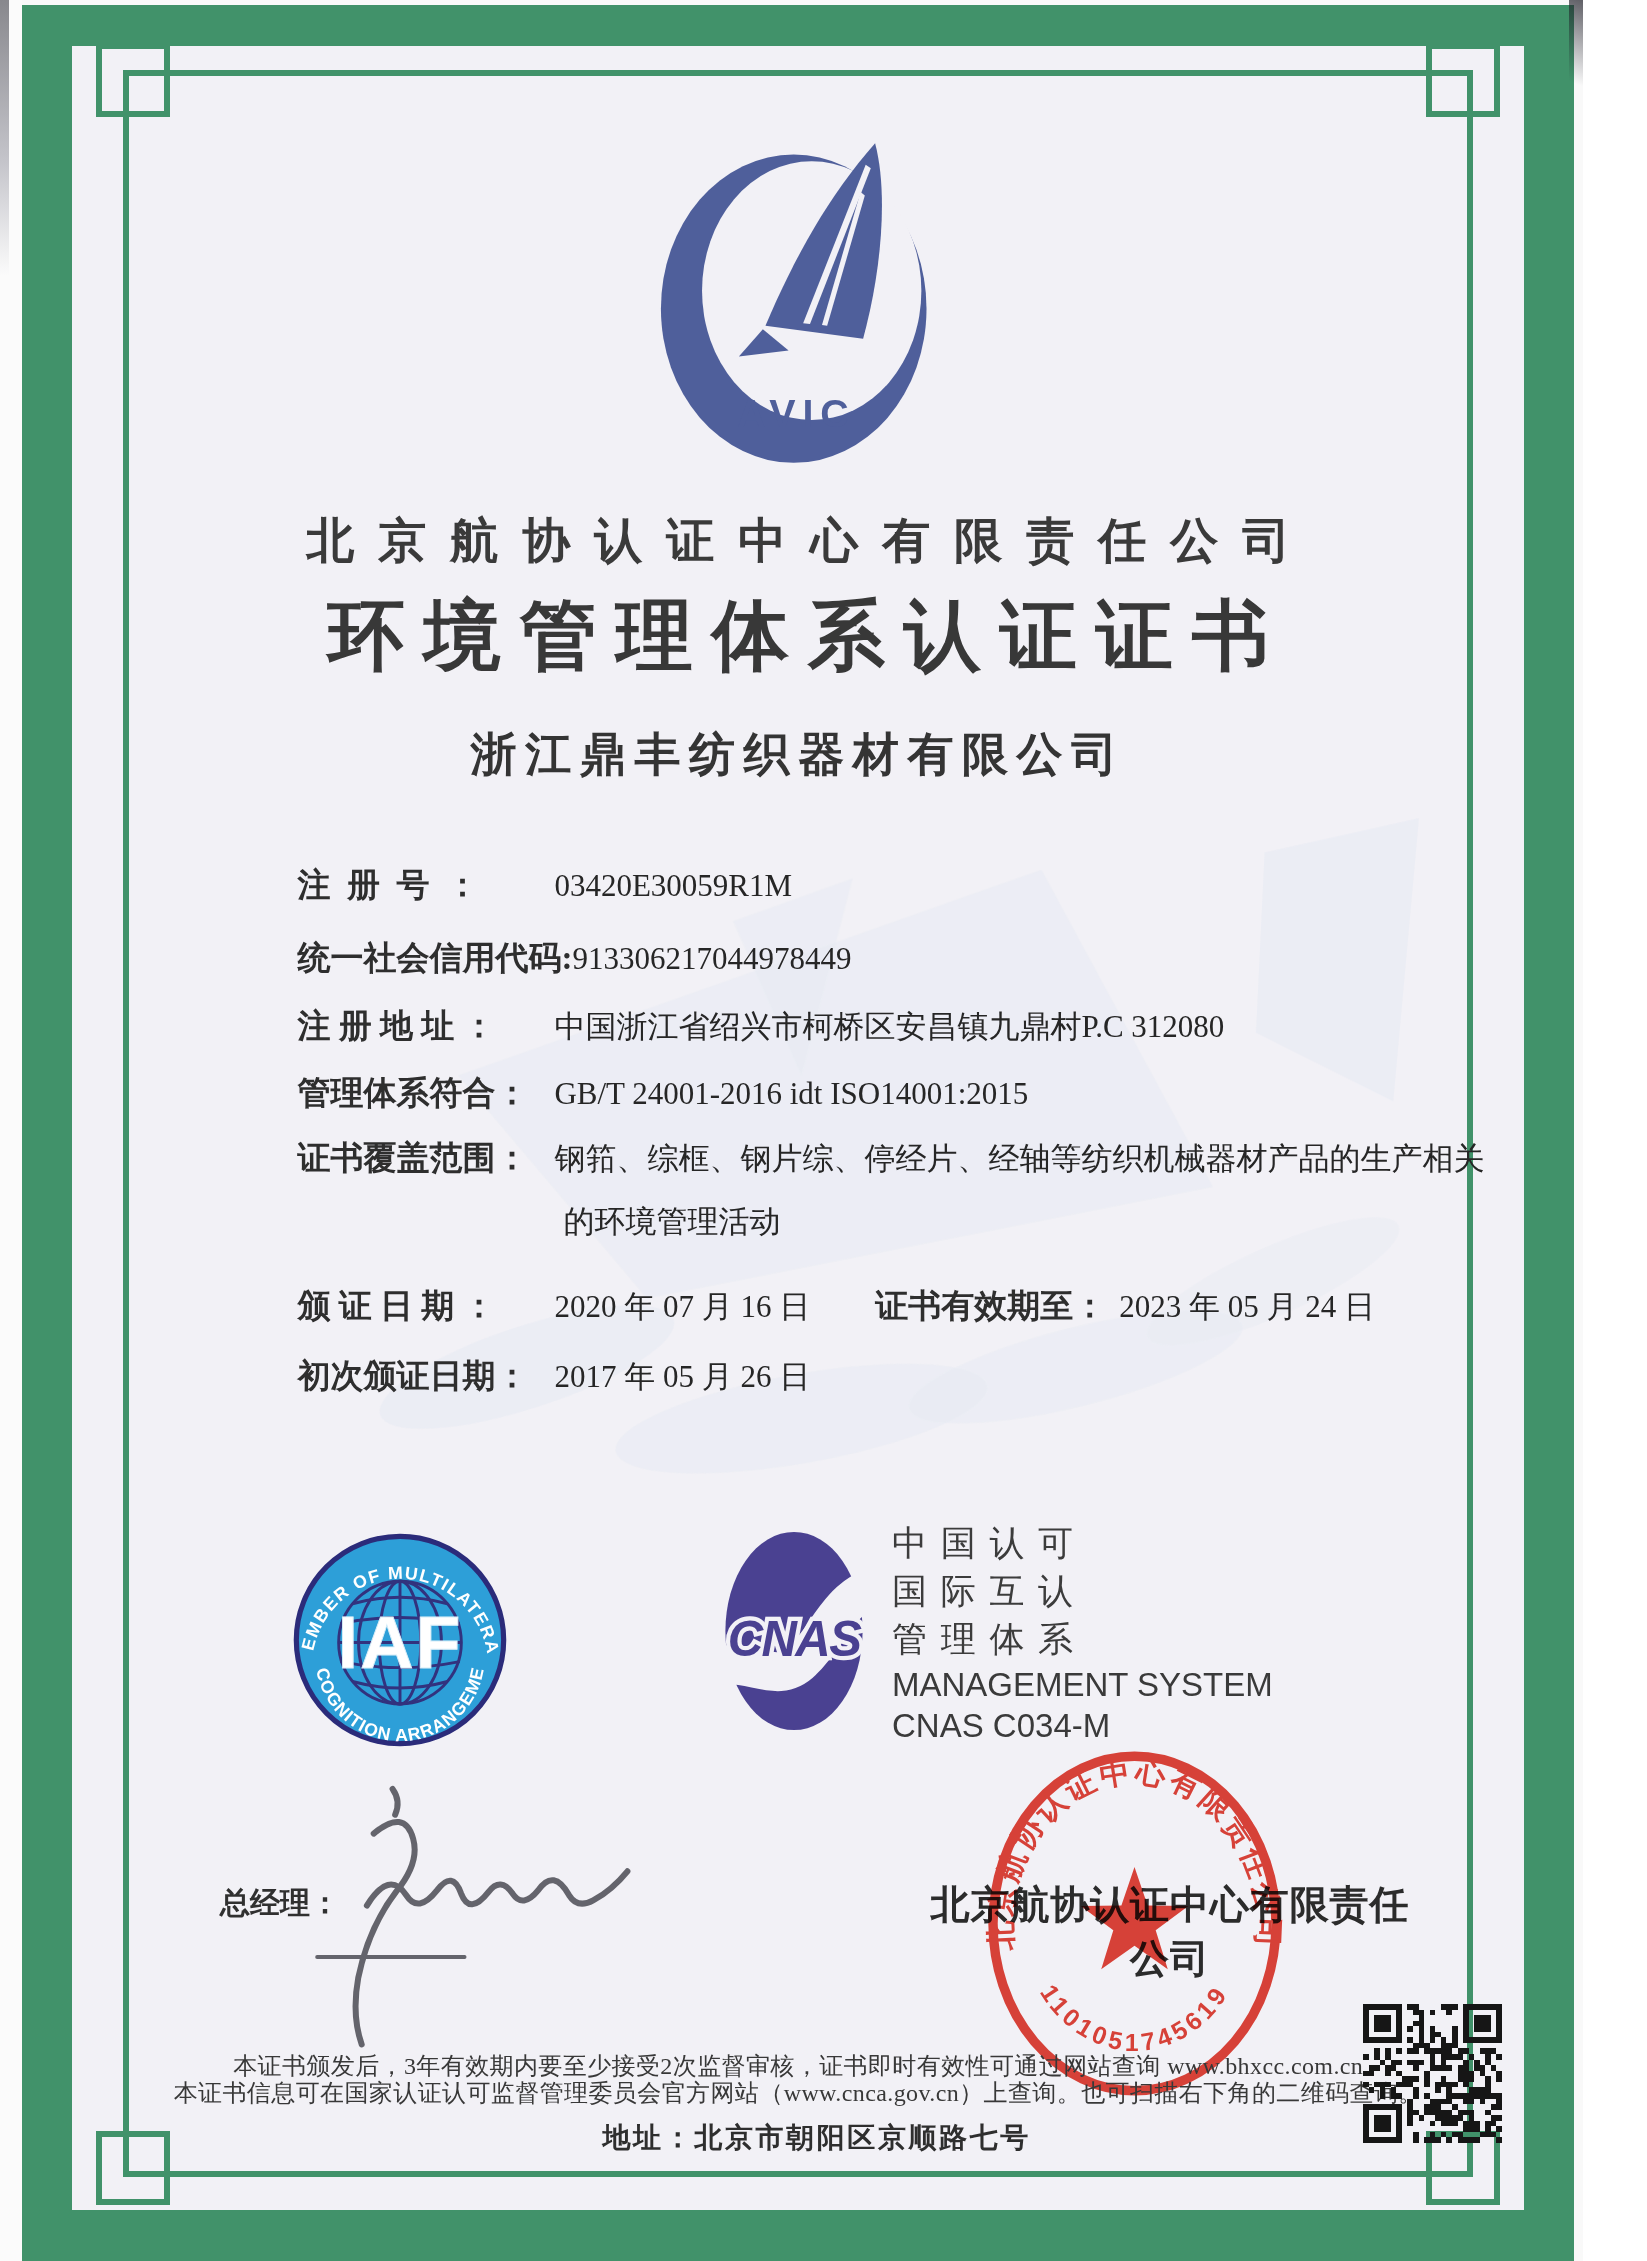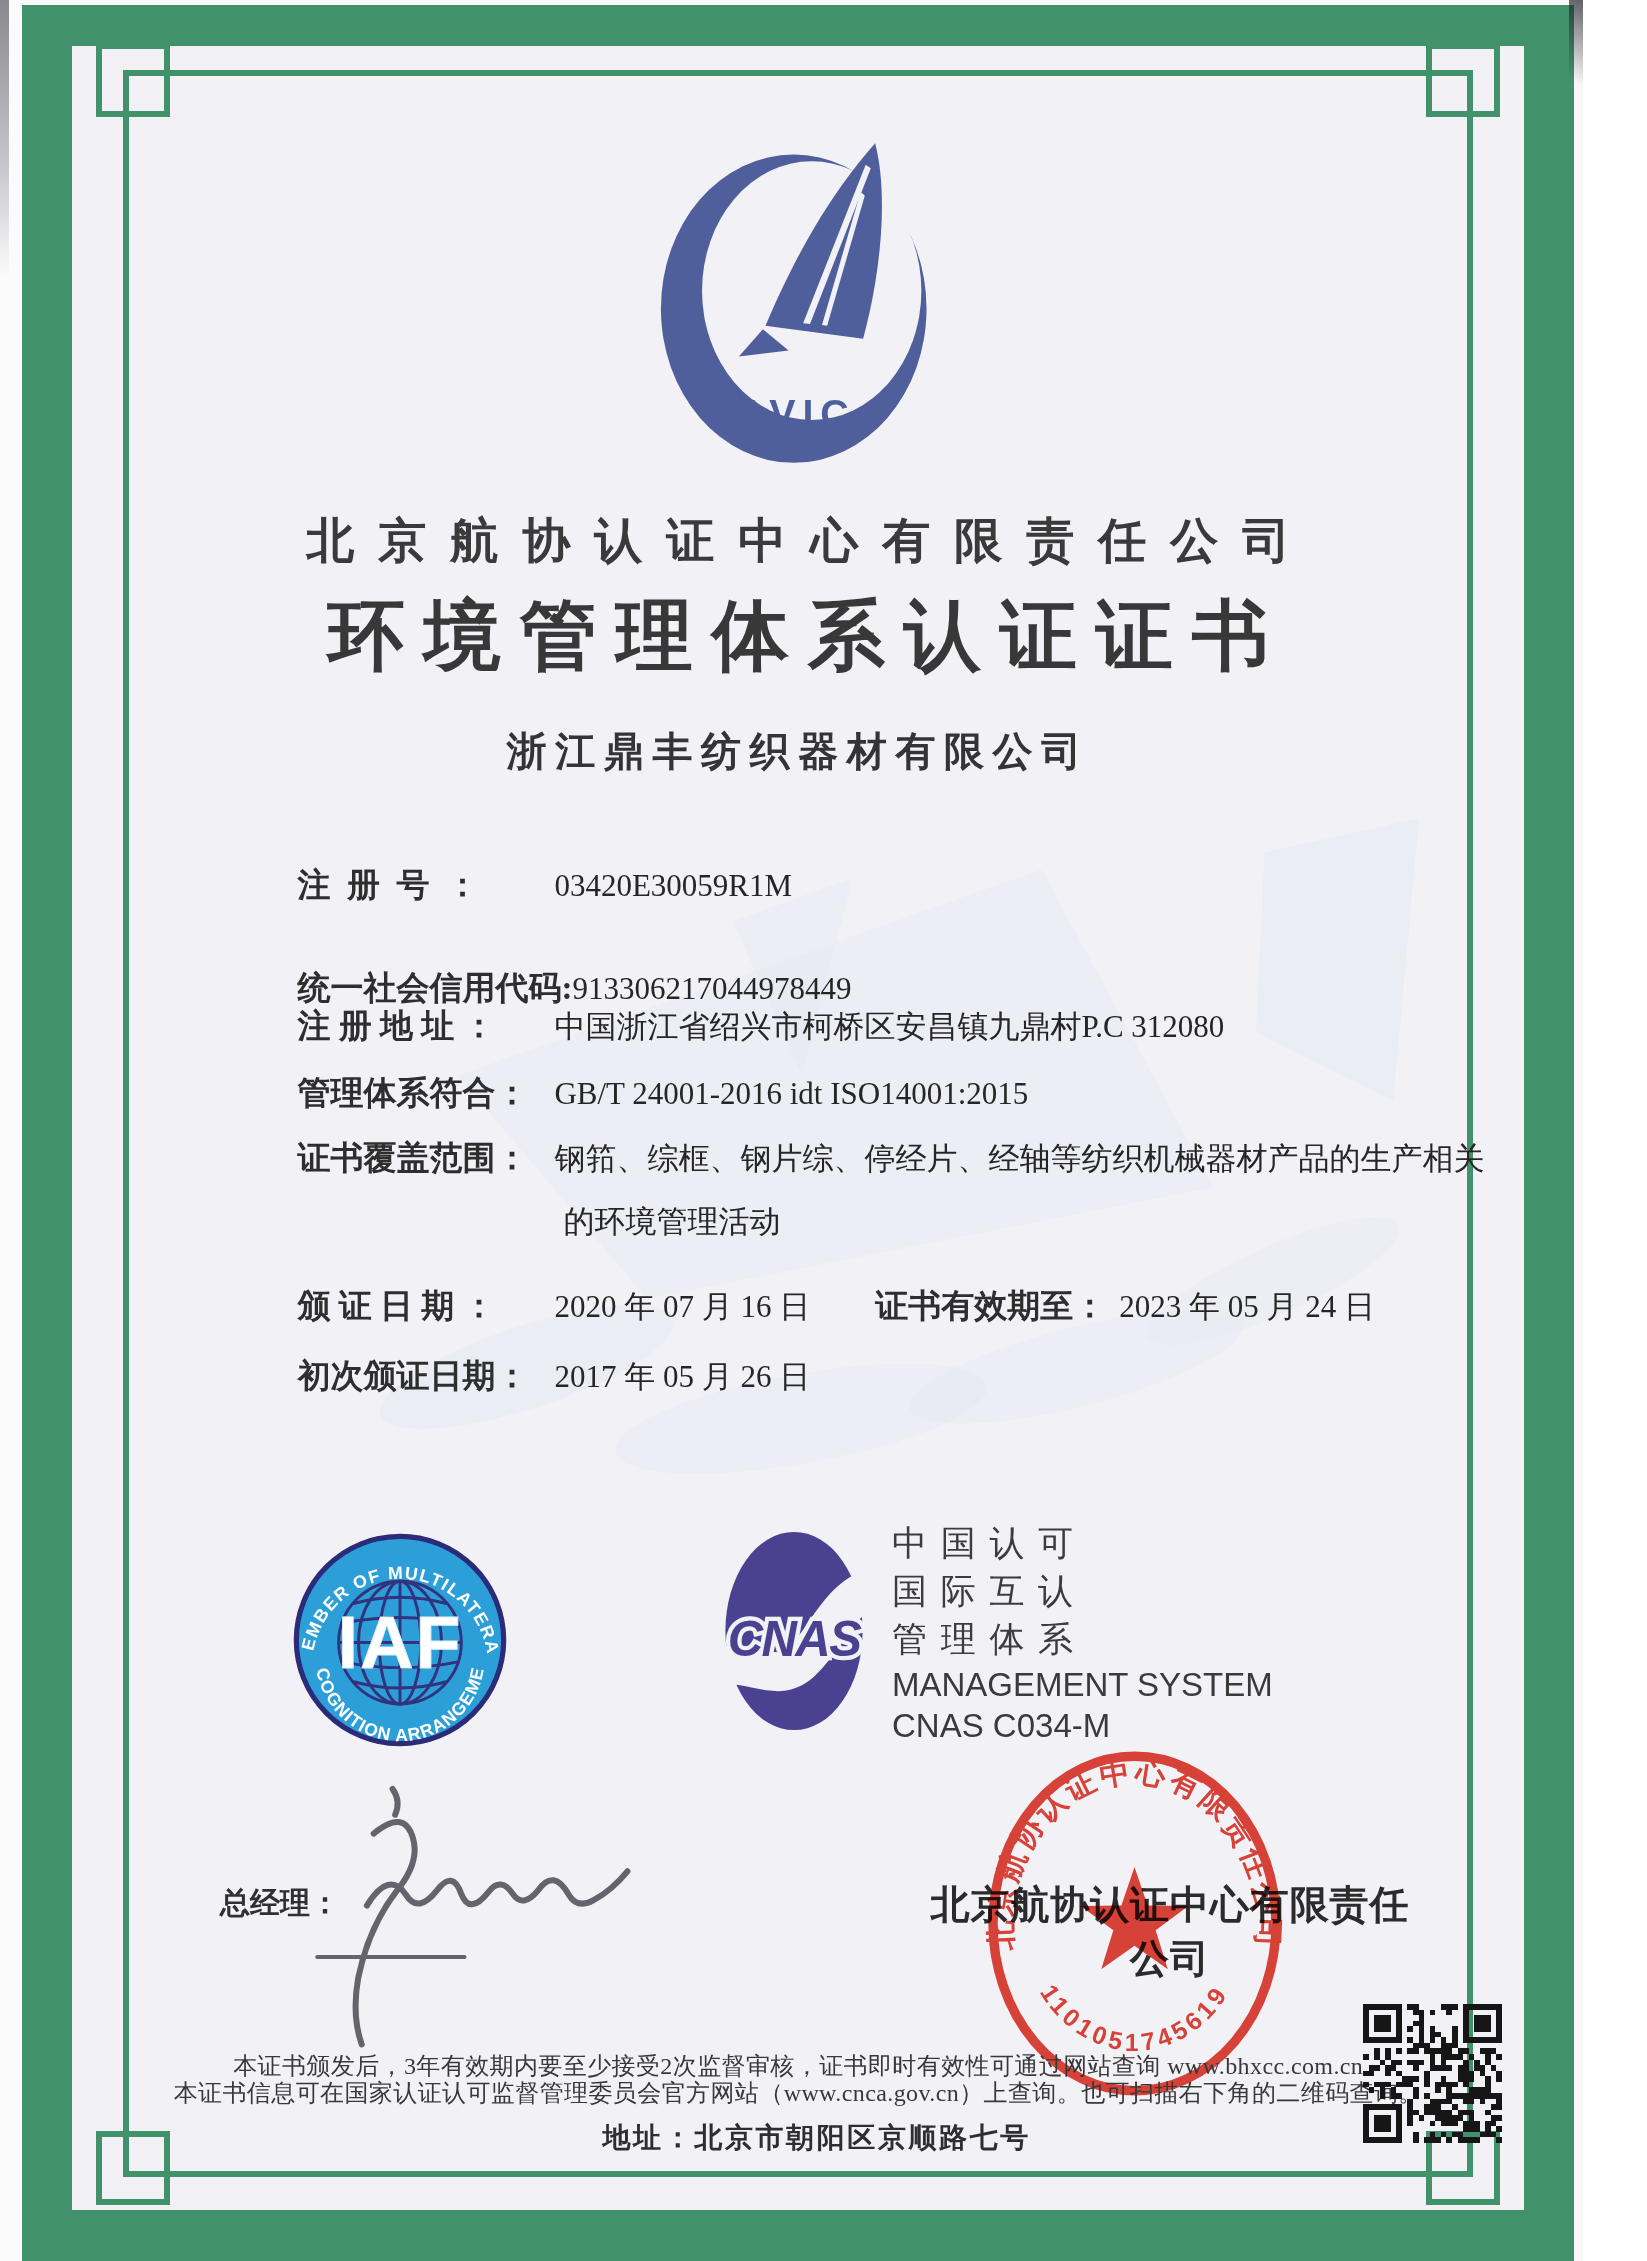--- a/index.html
+++ b/index.html
@@ -19,28 +19,28 @@
   .frame{position:absolute;left:51px;top:24px;right:51px;bottom:33px;border:6.9px solid var(--green);pointer-events:none;}
   .knot{position:absolute;width:62px;height:62px;border:6.9px solid var(--green);background:transparent;}
   .knot.tl{left:24px;top:-3.4px;} .knot.tr{right:24px;top:-3.4px;}
   .knot.bl{left:24px;bottom:5.1px;} .knot.br{right:24px;bottom:5.1px;}
   
   .watermark{position:absolute;left:129px;top:772px;width:1338px;height:738px;opacity:.5;pointer-events:none;}
   
   .avic{position:absolute;left:50%;top:93px;transform:translateX(-50%);width:283px;height:329px;}
   .title1{position:absolute;left:0;right:0;top:463px;text-align:center;font-size:48px;font-weight:700;letter-spacing:24px;color:var(--ink);text-indent:24px;}
   .title2{position:absolute;left:0;right:0;top:539px;text-align:center;font-size:77px;font-weight:700;letter-spacing:19px;color:#383838;text-indent:19px;}
-  .company{position:absolute;left:0;right:0;top:678px;text-align:center;font-size:40px;font-weight:700;letter-spacing:8.6px;color:#343434;}
+  .company{position:absolute;left:0;right:0;top:678px;text-align:center;font-size:46px;font-weight:700;letter-spacing:8.6px;color:#343434;}
   
   .row{position:absolute;left:198px;right:86px;white-space:pre;color:#2e2e2e;}
   .lbl{display:inline-block;min-width:257px;font-size:33px;font-weight:700;color:#2e2e2e;white-space:pre;vertical-align:baseline;}
   .val{font-size:31px;color:#262626;white-space:pre;}
   .val.b{font-weight:400;text-align:right;}
   .pc{}
-  .r-reg{top:801px;} .r-credit{top:904px;} .r-addr{top:942px;}
+  .r-reg{top:801px;} .r-credit{top:874px;} .r-addr{top:942px;}
   .r-std{top:1009px;} .r-scope{top:1074px;} .r-scope2{top:1139px;left:464px;font-family:Liberation Serif, serif;}
   .r-dates{top:1222px;} .r-first{top:1292px;}
   .dlbl2{display:inline-block;min-width:244px;font-size:33px;font-weight:700;margin-left:65px;white-space:pre;}
   
   .iaf{position:absolute;left:220px;top:1486px;width:216px;height:216px;}
   .cnas{position:absolute;left:650px;top:1482px;width:144px;height:206px;}
   .cnas-cap{position:absolute;left:820px;top:1474px;width:480px;color:#3c3c3c;}
   .cnas-cap .zh{font-size:35px;letter-spacing:13.7px;line-height:48px;font-weight:400;}
   .cnas-cap .en{font-family:"Liberation Sans",sans-serif;font-size:33px;line-height:41px;letter-spacing:0;color:#3a3a3a;}
   

